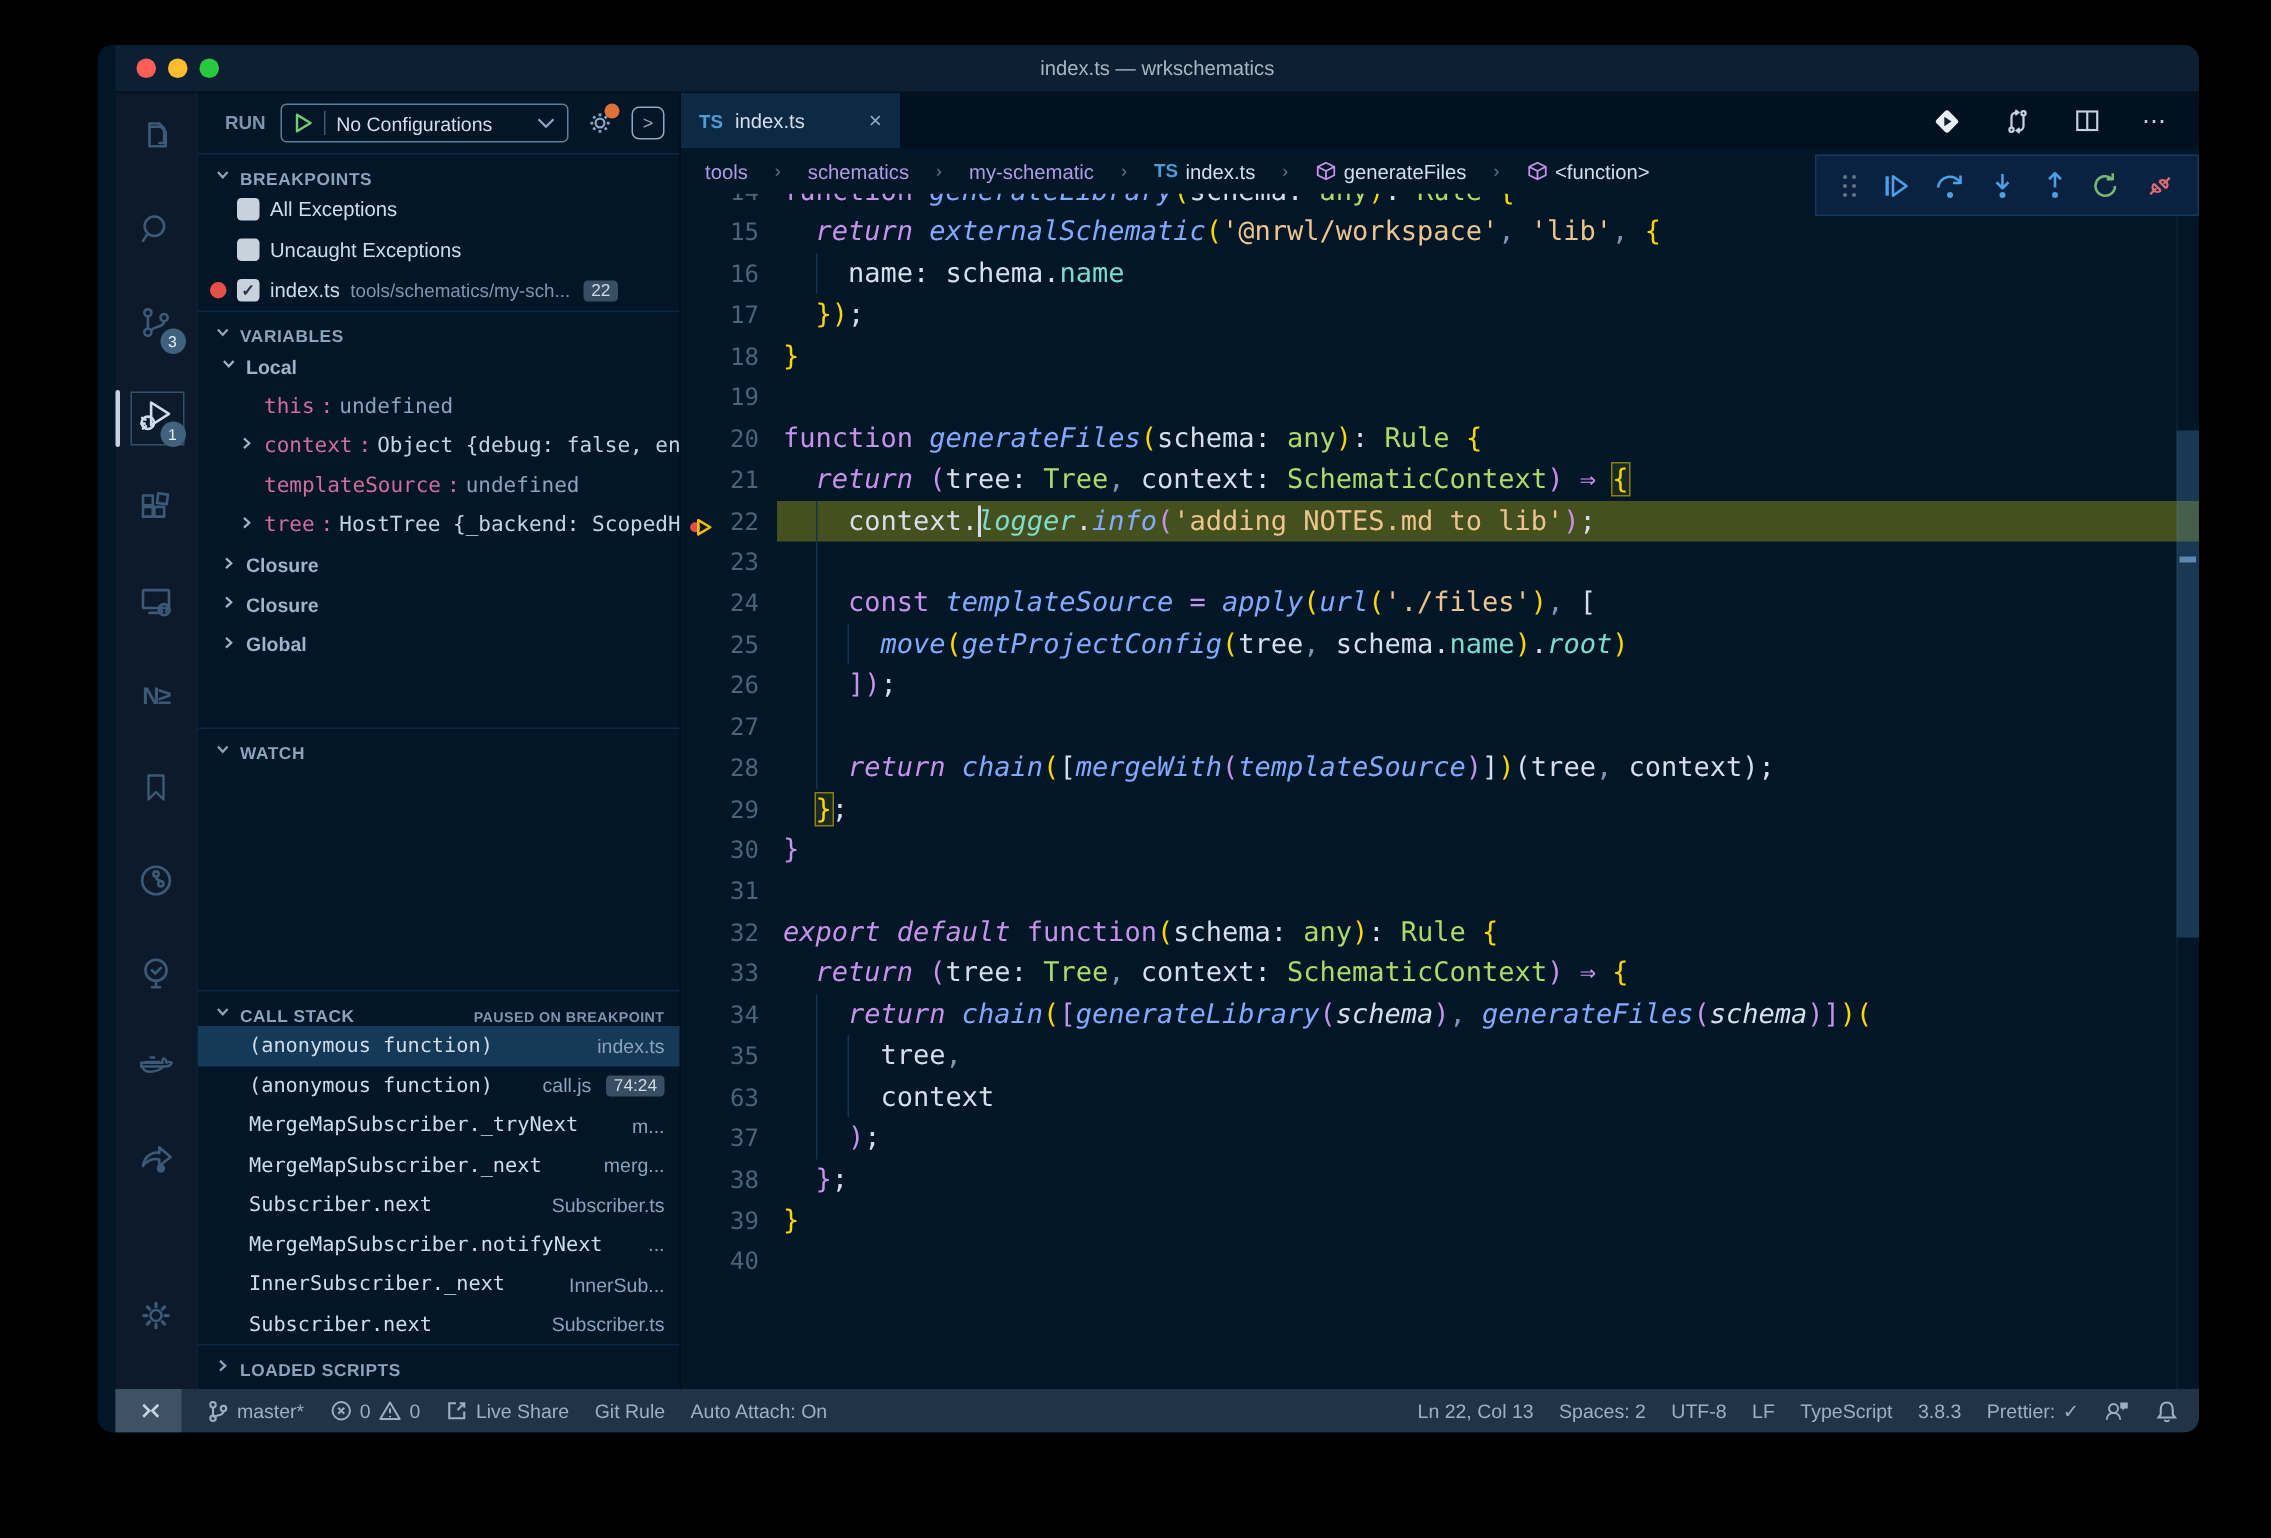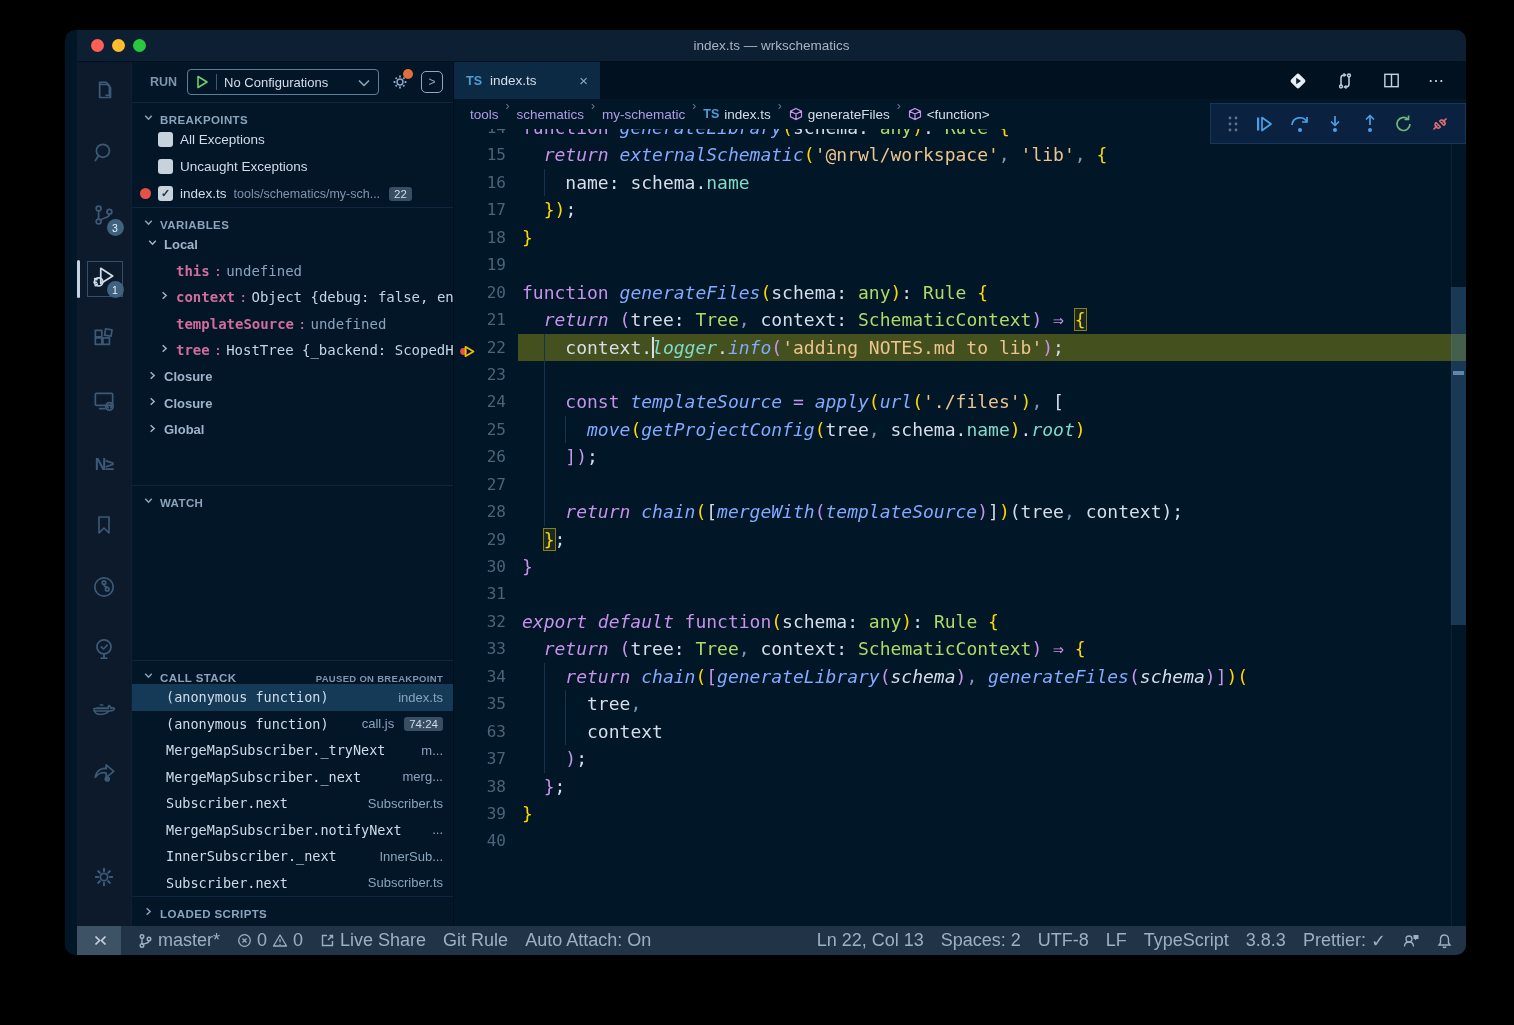--- a/index.html
+++ b/index.html
@@ -63,21 +63,21 @@
   .pill { background:#374e63; color:#cfdbe8; border-radius:3px; padding:1px 5px; font-size:11.5px; margin-left:2px; flex:none; }
 
   .var-rows { flex:none; }
   .scope-row { height:26.5px; display:flex; align-items:center; gap:5px; padding-left:14px;
     font-size:13px; font-weight:bold; color:#9db4ca; }
   .scope-row .chev svg { stroke:#9db4ca; fill:none; stroke-width:1.6; }
   .var-row { height:26.5px; display:flex; align-items:center; padding-left:26px; gap:4px;
     font-family:"DejaVu Sans Mono", monospace; font-size:14px; white-space:nowrap; overflow:hidden; }
   .var-chev { width:14px; flex:none; color:#9db4ca; }
   .var-chev svg { stroke:#9db4ca; fill:none; stroke-width:1.6; }
-  .var-name { color:#d16d9c;font-weight:bold; }
+  .var-name { color:#d16d9c; }
   .var-colon { color:#d16d9c; }
   .val-muted { color:#8aa3bd; }
   .val-obj { color:#c3d4e4; }
   .spacer-a { height:42px; flex:none; }
   .spacer-b { height:151px; flex:none; }
 
   .cs-rows { flex:none; }
   .cs-row { height:26.5px; display:flex; align-items:center; padding:0 10px 0 34px; gap:8px; }
   .cs-row.selected { background:#143a57; }
   .cs-fn { font-family:"DejaVu Sans Mono", monospace; font-size:13.5px; color:#d0dcea; white-space:nowrap; }
@@ -87,21 +87,21 @@
   .editor { flex:1; min-width:0; display:flex; flex-direction:column; background:#011627; position:relative; }
   .tabbar { height:37px; flex:none; background:#021120; display:flex; align-items:stretch; }
   .tab { width:146px; background:#0d2a45; display:flex; align-items:center; gap:8px; padding:0 12px; }
   .ts-glyph { color:#4f9cd6; font-weight:bold; font-size:12.5px; }
   .tab-label { color:#d6deeb; font-size:13.5px; }
   .tab-close { margin-left:auto; color:#8da8c3; font-size:15px; }
   .tab-actions { margin-left:auto; display:flex; align-items:center; gap:27px; padding-right:20px; }
   .tab-actions svg { display:block; }
   .more-dots { color:#c5d1de; font-size:16px; letter-spacing:2px; }
 
-  .breadcrumbs { height:30px; flex:none; display:flex; padding-left:16px; gap:7px;
+  .breadcrumbs { height:30px; flex:none; display:flex; align-items:center; padding-left:16px; gap:18px;
     font-size:13.5px; background:#011627; position:relative; z-index:3; }
   .bc-item { display:flex; align-items:center; gap:5px; }
   .bc-text { color:#af9ce3; }
   .bc-file { color:#d6deeb; }
   .bc-sep { color:#5f7e97; font-size:12px; }
 
   .code-viewport { flex:1; position:relative; overflow:hidden; }
   .code-block { margin-top:-15px; position:relative; }
   .code-line { display:flex; height:27.45px; line-height:27.45px;
     font-family:"DejaVu Sans Mono", monospace; font-size:18px; white-space:pre; }
@@ -123,21 +123,21 @@
   .scroll-area { position:absolute; right:0; top:0; bottom:0; width:15px; border-left:1px solid rgba(255,255,255,.05); }
   .scroll-thumb { position:absolute; right:0; top:158px; width:15px; height:338px; background:rgba(73,126,173,.33); }
   .ov-marker { position:absolute; right:2px; top:242px; width:11px; height:4px; background:rgba(130,178,220,.65); }
 
   .debug-toolbar { position:absolute; top:41px; right:0; width:256px; height:41px; z-index:5;
     background:#0a2240; border:1px solid #17375a; display:flex; align-items:center; justify-content:space-evenly; }
   .dt-btn svg { display:block; }
 
   
   .statusbar { height:29px; background:#213347; display:flex; align-items:center;
-    color:#9cb0c4; font-size:18px; }
+    color:#9cb0c4; font-size:13px; }
   .sb-left { display:flex; align-items:center; gap:17px; flex:1; }
   .sb-right { display:flex; align-items:center; gap:17px; padding-right:14px; }
   .sb-item { display:flex; align-items:center; gap:5px; white-space:nowrap; }
   .sb-item svg { display:block; }
   .remote-box { width:44px; height:29px; background:#3e5266; display:flex; align-items:center; justify-content:center; }
 </style>
 </head>
 <body>
 
 <div class="window">

